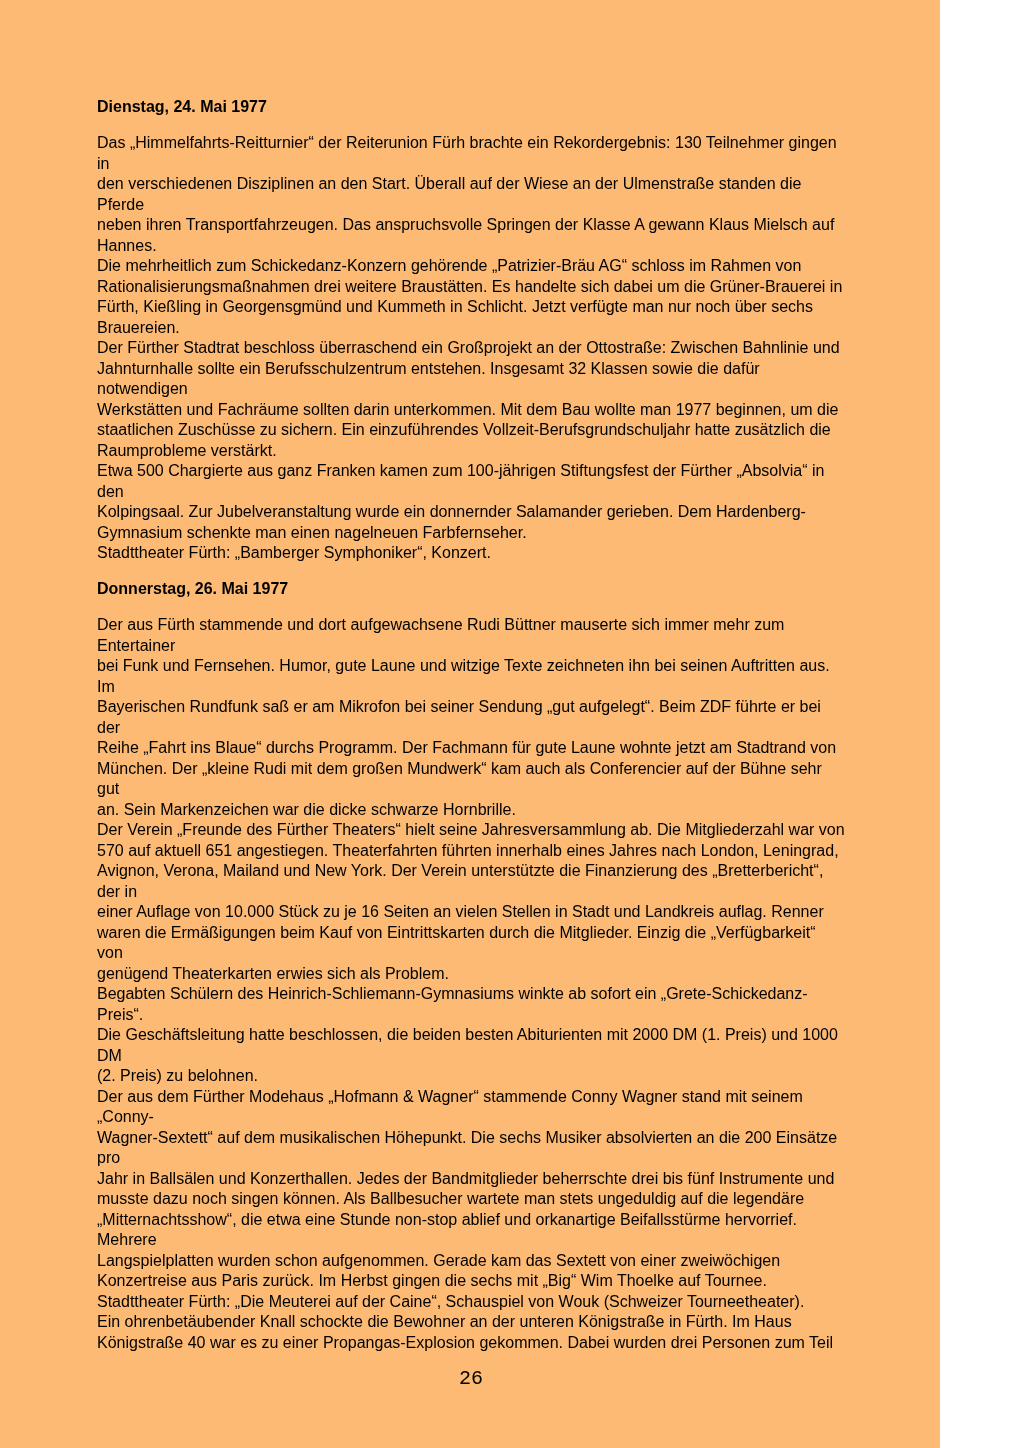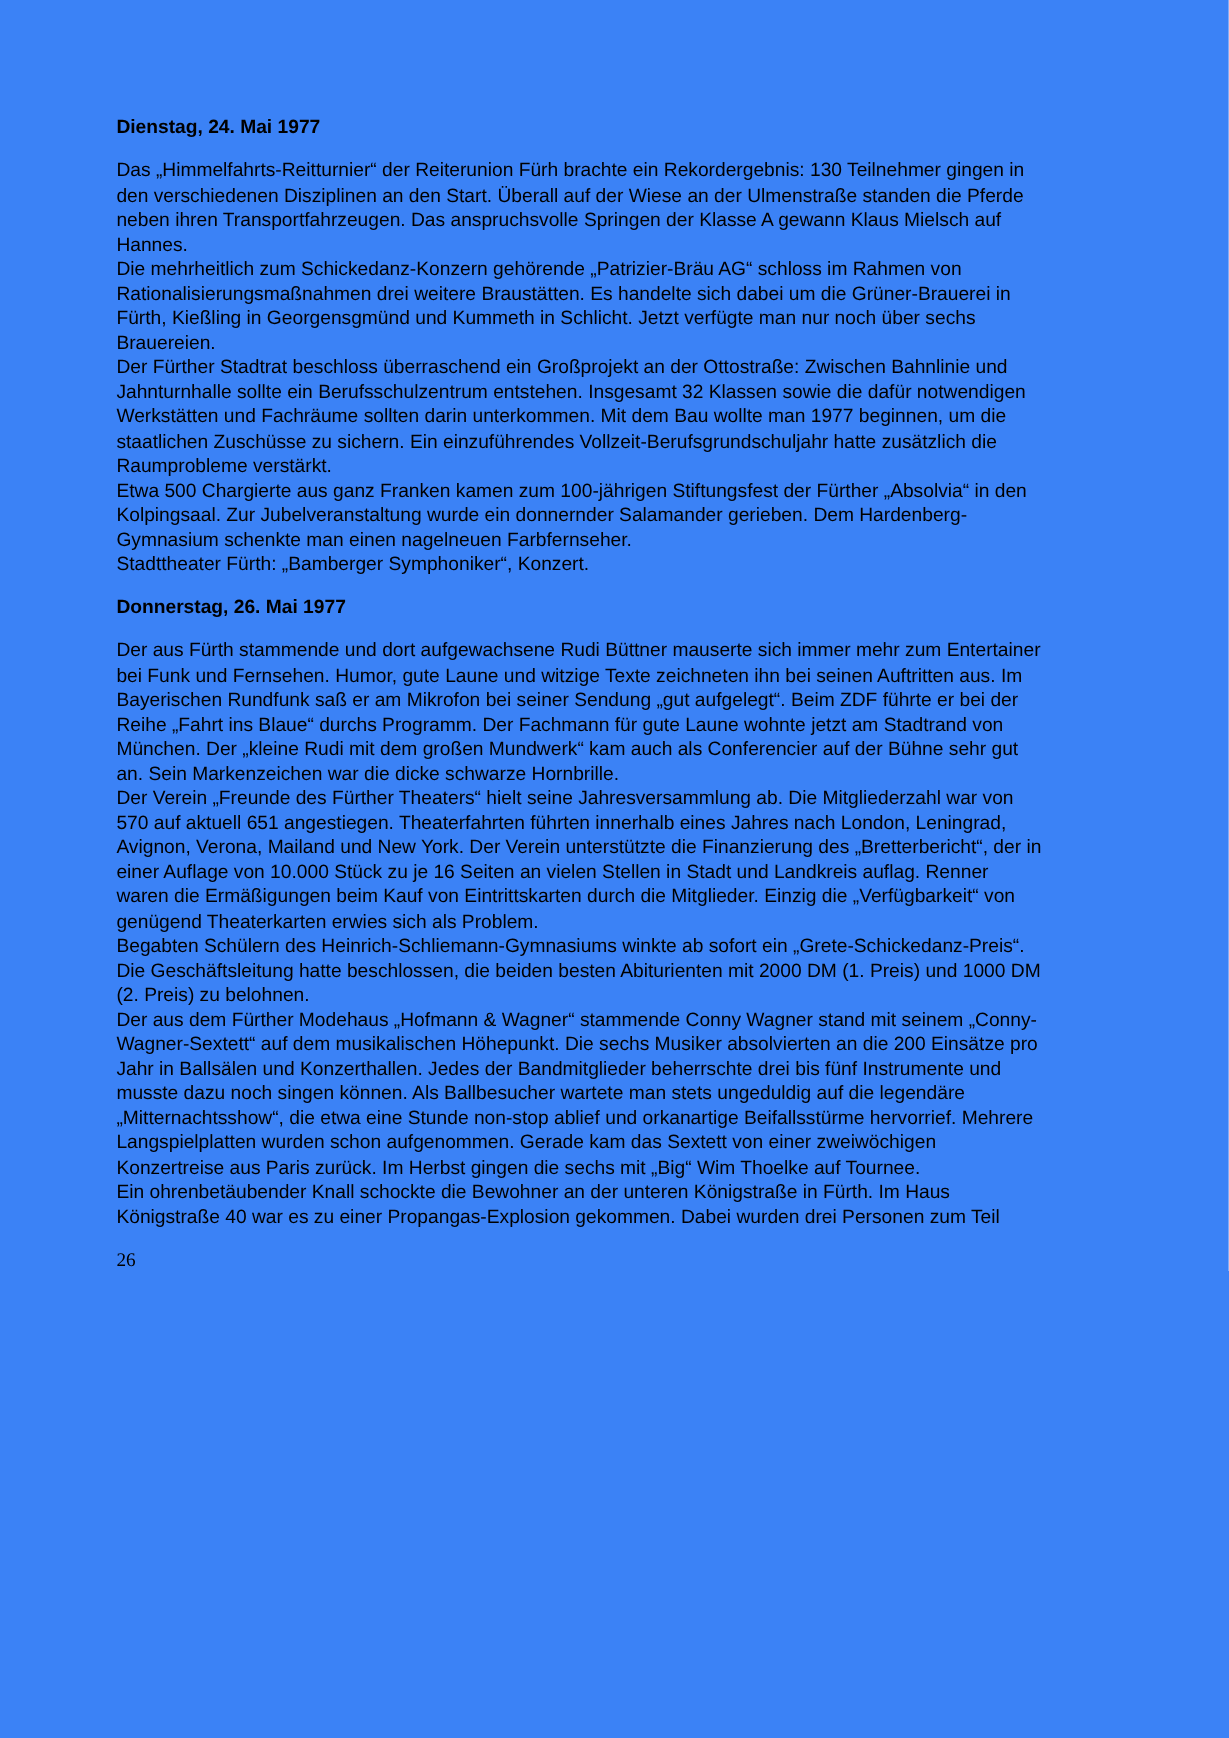--- a/index.html
+++ b/index.html
@@ -1,24 +1,24 @@
 <!DOCTYPE html>
 <html><head>
 <meta charset="utf-8">
 <style>
   html, body {
     margin: 0;
     padding: 0;
     background: #ffffff;
   }
   .page {
-    width: 1024px;
+    width: 940px;
     height: 1448px;
     box-sizing: border-box;
-    background: #3b82f6;
+    background: #fdba74;
     color: #000000;
     padding: 97px 95px 0 97px;
     font-family: "Liberation Sans", sans-serif;
     font-size: 16px;
     line-height: 20.5px;
     overflow: hidden;
   }
   .section-heading {
     font-size: 16px;
     font-weight: bold;
@@ -26,23 +26,24 @@
     margin: 15.5px 0 15.5px 0;
   }
   .doc-section:first-of-type .section-heading {
     margin-top: 0;
   }
   .paragraph {
     margin: 0;
     white-space: pre-line;
   }
   .page-number {
-    font-family: Liberation Serif, serif;
-    font-size: 16px;
+    font-family: Liberation Mono, monospace;
+    font-size: 20px;
     line-height: 22px;
+    text-align: center;
     margin-top: 15px;
   }
 </style>
 </head>
 <body>
 
 <div class="page">
 
   <section class="doc-section">
     <h2 class="section-heading">Dienstag, 24. Mai 1977</h2>
@@ -88,20 +89,21 @@
   </section>
 
   <section class="doc-section">
     <p class="paragraph">Der aus dem Fürther Modehaus „Hofmann &amp; Wagner“ stammende Conny Wagner stand mit seinem „Conny-
 Wagner-Sextett“ auf dem musikalischen Höhepunkt. Die sechs Musiker absolvierten an die 200 Einsätze pro
 Jahr in Ballsälen und Konzerthallen. Jedes der Bandmitglieder beherrschte drei bis fünf Instrumente und
 musste dazu noch singen können. Als Ballbesucher wartete man stets ungeduldig auf die legendäre
 „Mitternachtsshow“, die etwa eine Stunde non-stop ablief und orkanartige Beifallsstürme hervorrief. Mehrere
 Langspielplatten wurden schon aufgenommen. Gerade kam das Sextett von einer zweiwöchigen
 Konzertreise aus Paris zurück. Im Herbst gingen die sechs mit „Big“ Wim Thoelke auf Tournee.</p>
+    <p class="paragraph">Stadttheater Fürth: „Die Meuterei auf der Caine“, Schauspiel von Wouk (Schweizer Tourneetheater).</p>
   </section>
 
   <section class="doc-section">
     <p class="paragraph">Ein ohrenbetäubender Knall schockte die Bewohner an der unteren Königstraße in Fürth. Im Haus
 Königstraße 40 war es zu einer Propangas-Explosion gekommen. Dabei wurden drei Personen zum Teil</p>
   </section>
 
   <div class="page-number">26</div>
 
 </div>

